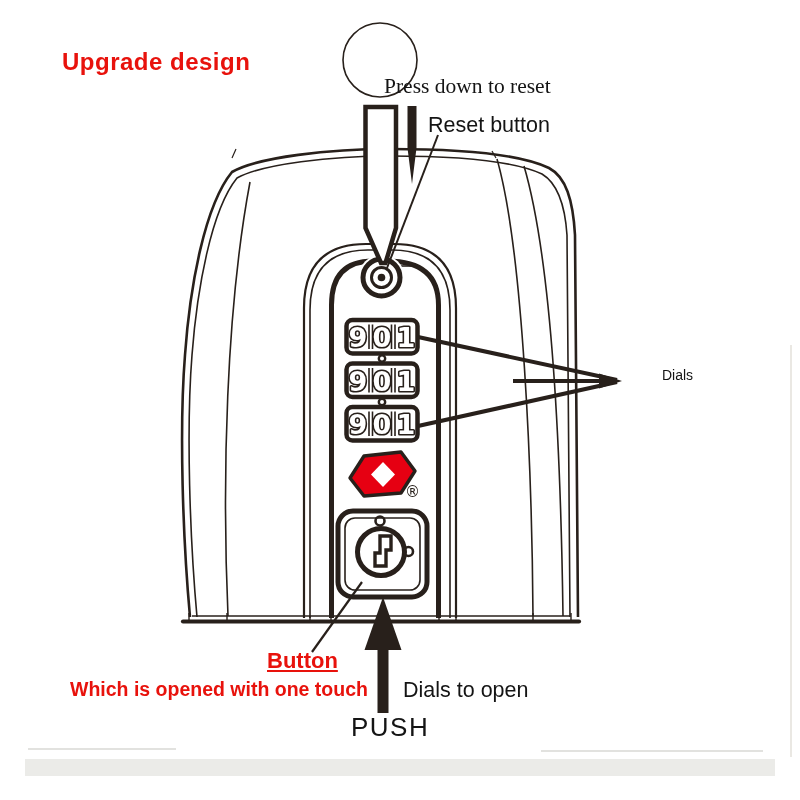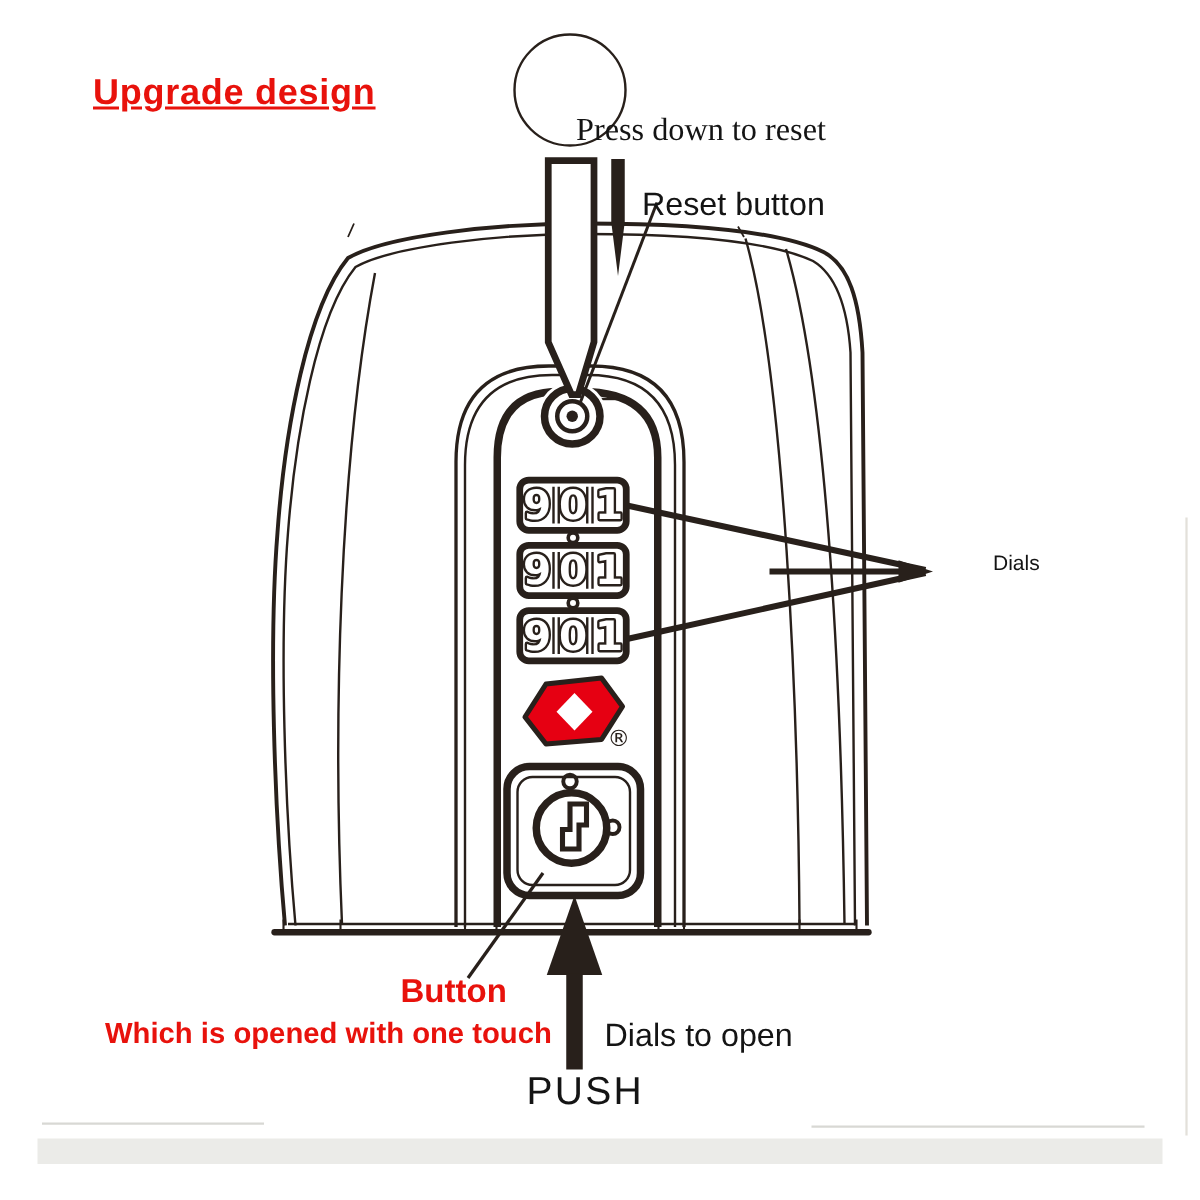--- a/index.html
+++ b/index.html
@@ -2,25 +2,25 @@
 <html><head>
 <meta charset="utf-8">
 <style>
   html,body{margin:0;padding:0;background:#ffffff;}
   #stage{
     position:relative;width:800px;height:800px;background:#ffffff;overflow:hidden;
     font-family:"Liberation Sans", sans-serif;
   }
   #artwork{position:absolute;left:0;top:0;}
   .label{position:absolute;white-space:nowrap;color:#141414;}
-  .lbl-upgrade{left:62px;top:48px;font-size:24px;font-weight:bold;color:#e8120c;letter-spacing:.5px;text-decoration:underline;}
+  .lbl-upgrade{left:62px;top:48px;font-size:24px;font-weight:bold;color:#e8120c;letter-spacing:.5px;}
   .lbl-pressdown{left:384px;top:74px;font-size:21.5px;font-family:Liberation Serif, serif;}
-  .lbl-resetbtn{left:428px;top:124px;font-size:21.5px;}
+  .lbl-resetbtn{left:428px;top:113px;font-size:21.5px;}
   .lbl-dials{left:642px;top:367px;font-size:14px;margin-left:20px;}
-  .lbl-button{left:267px;top:648px;font-size:22px;font-weight:bold;color:#e8120c;}
+  .lbl-button{left:267px;top:648px;font-size:22px;font-weight:bold;color:#e8120c;text-decoration:underline;}
   .lbl-onetouch{left:70px;top:678px;font-size:19.5px;font-weight:bold;color:#e8120c;}
   .lbl-pushopen{left:403px;top:678px;font-size:21.5px;}
   .lbl-push{left:351px;top:712px;font-size:26px;font-weight:400;letter-spacing:1.5px;}
   
   .ln{stroke:#28201b;fill:none;}
   .dial-digit{font-family:"DejaVu Sans",sans-serif;font-weight:bold;font-size:27px;
     fill:#ffffff;stroke:#28201b;stroke-width:3.2;paint-order:stroke;stroke-linejoin:round;
     text-anchor:middle;}
   .rmark{font-family:"DejaVu Sans",sans-serif;font-size:15px;fill:#28201b;}
 </style>

